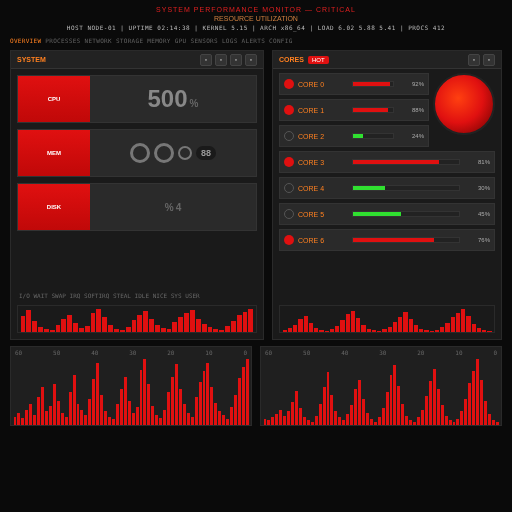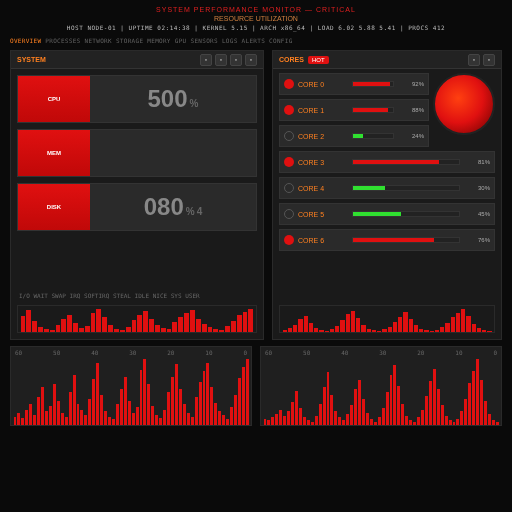--- a/index.html
+++ b/index.html
@@ -264,27 +264,32 @@
       <div class="content">
         <div class="digit-display">
           <span>500</span>
           <span class="small">%</span>
         </div>
       </div>
     </div>
 
     <div class="row">
       <div class="redblock">MEM</div>
+      <div class="content">
+        <span class="ring"></span>
+        <span class="ring"></span>
+        <span class="ring sm"></span>
+        <span class="bubble">88</span>
+      </div>
     </div>
 
     <div class="row">
       <div class="redblock">DISK</div>
       <div class="content">
         <div class="digit-display">
-          <span>080</span>
           <span class="small">%</span>
           <span class="small">4</span>
         </div>
       </div>
     </div>
 
     <div style="position:absolute;left:8px;right:8px;bottom:40px;font-size:6px;color:#666;font-family:monospace;">I/O WAIT  SWAP  IRQ  SOFTIRQ  STEAL  IDLE  NICE  SYS  USER</div>
 
     <div class="wave-strip red" id="mini-wave-left">
         <div class="bar" style="height: 61.875%;"></div>

